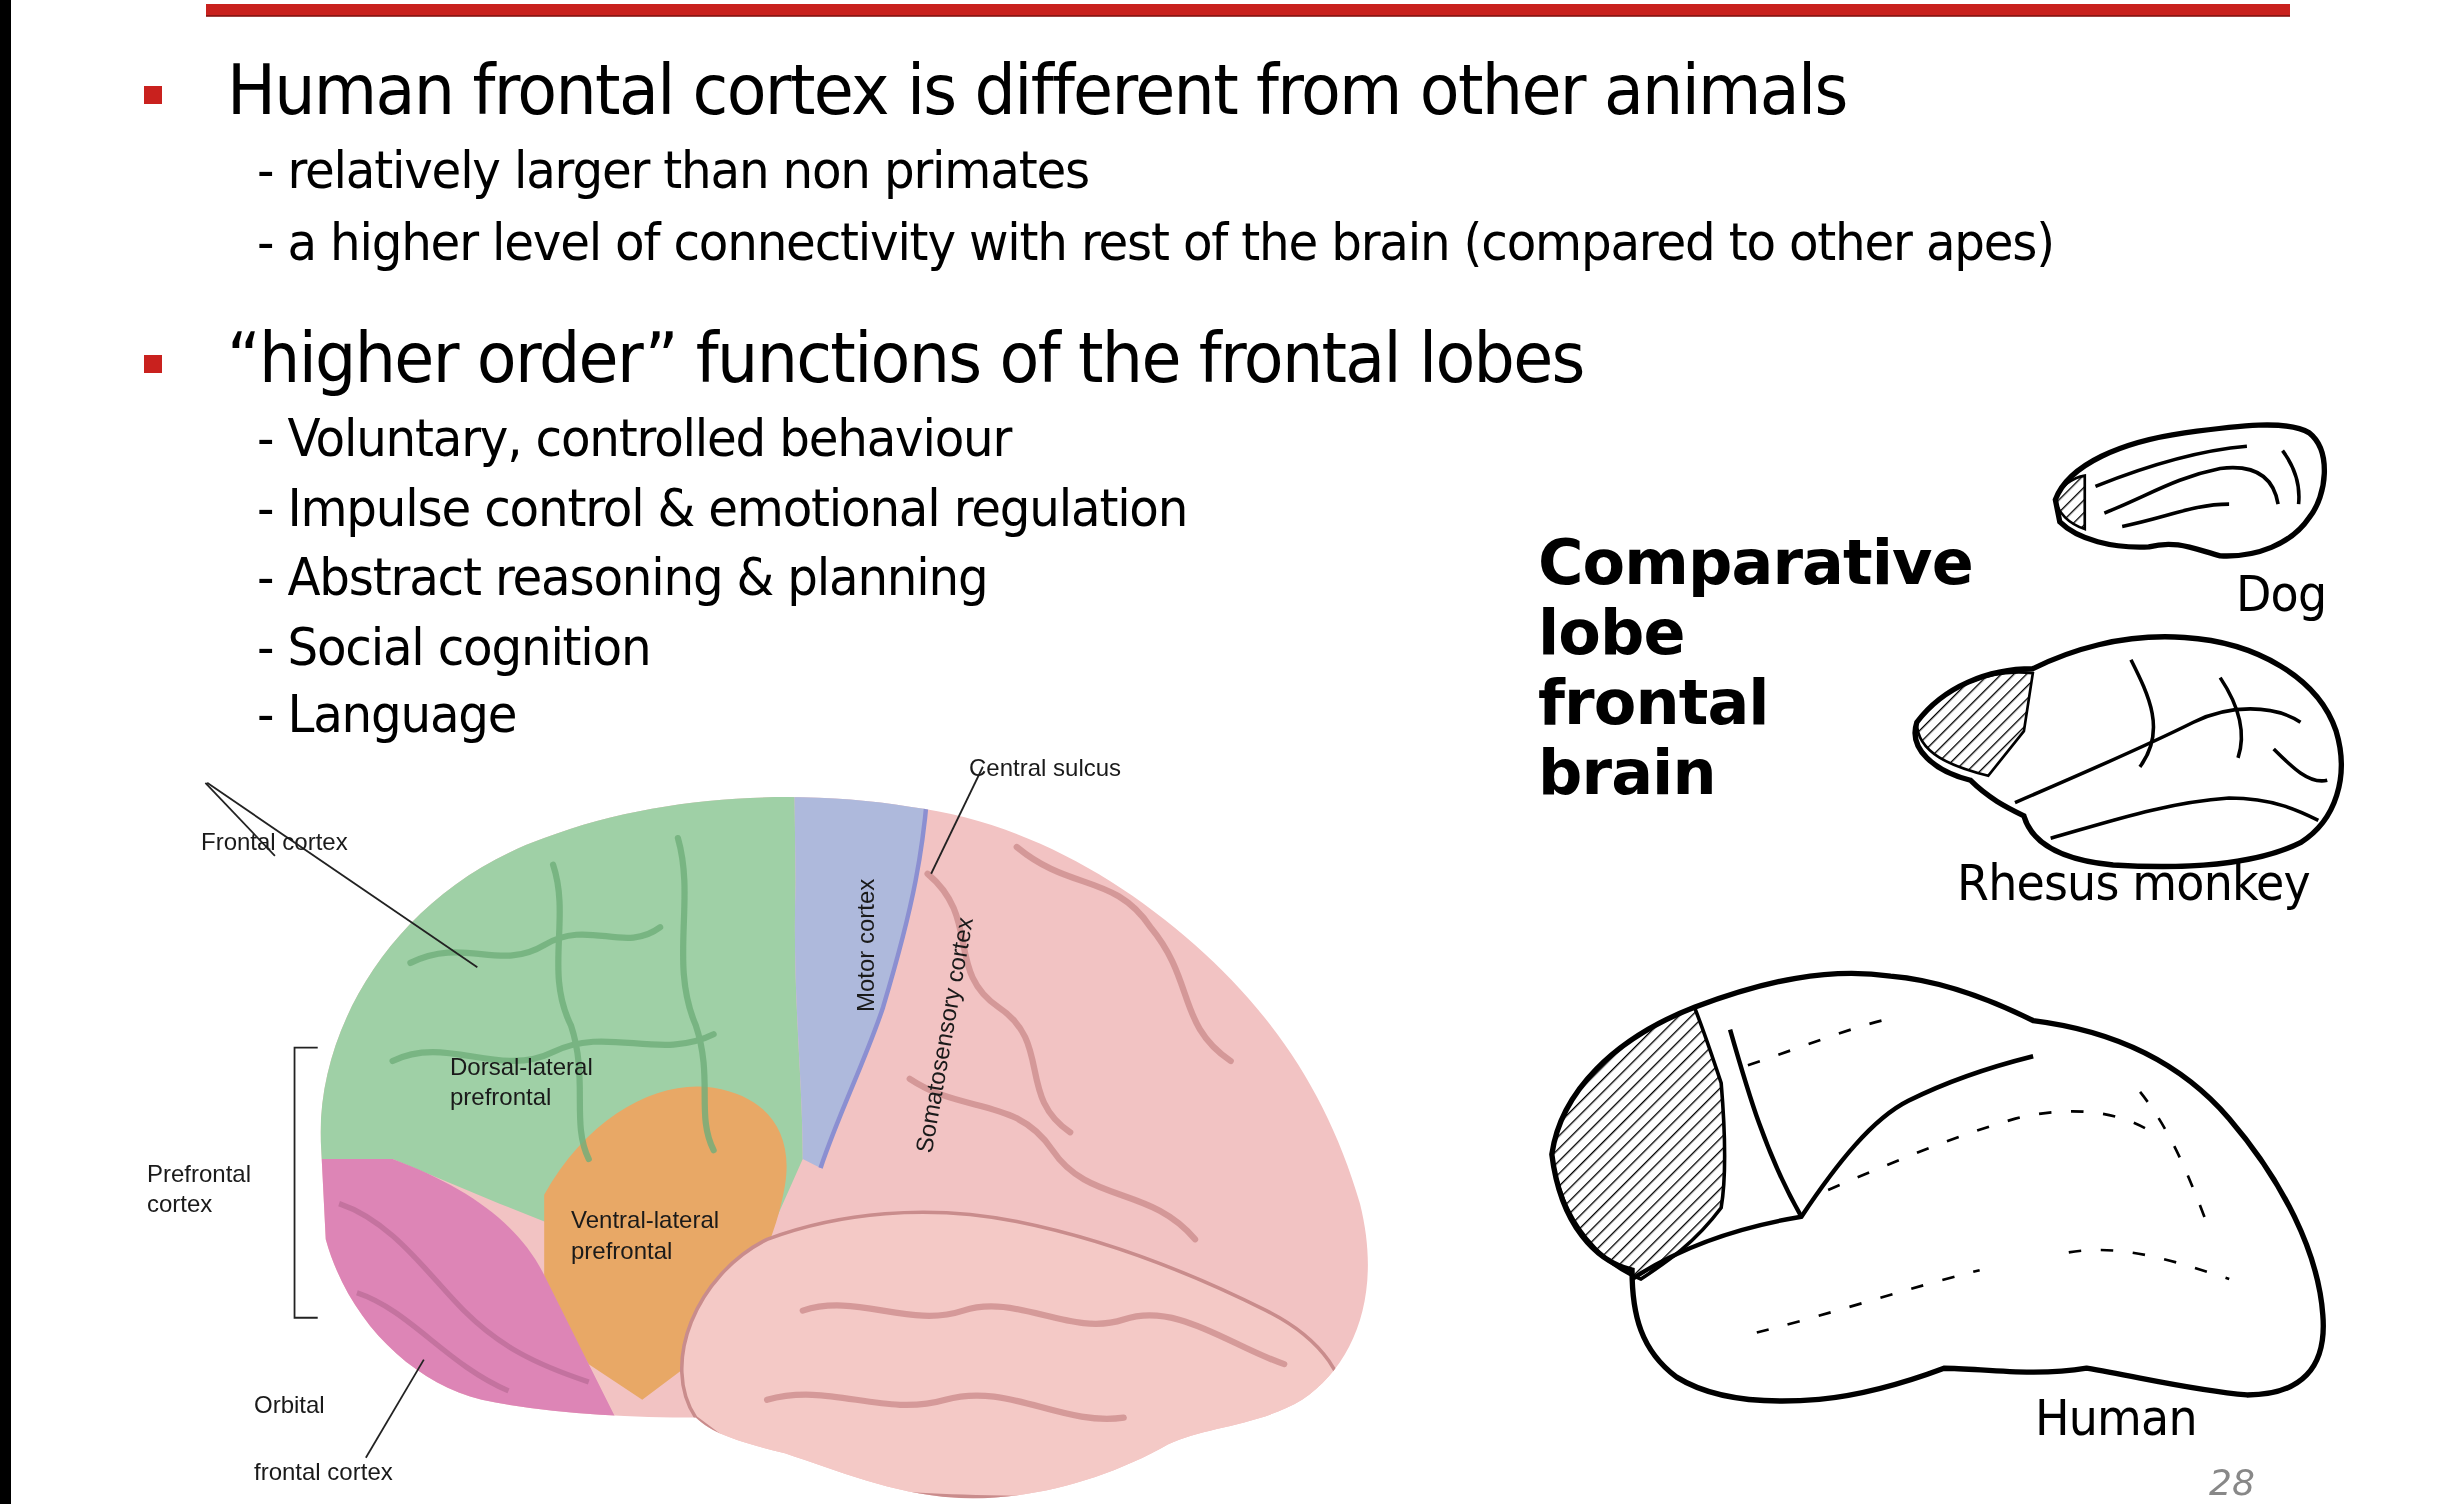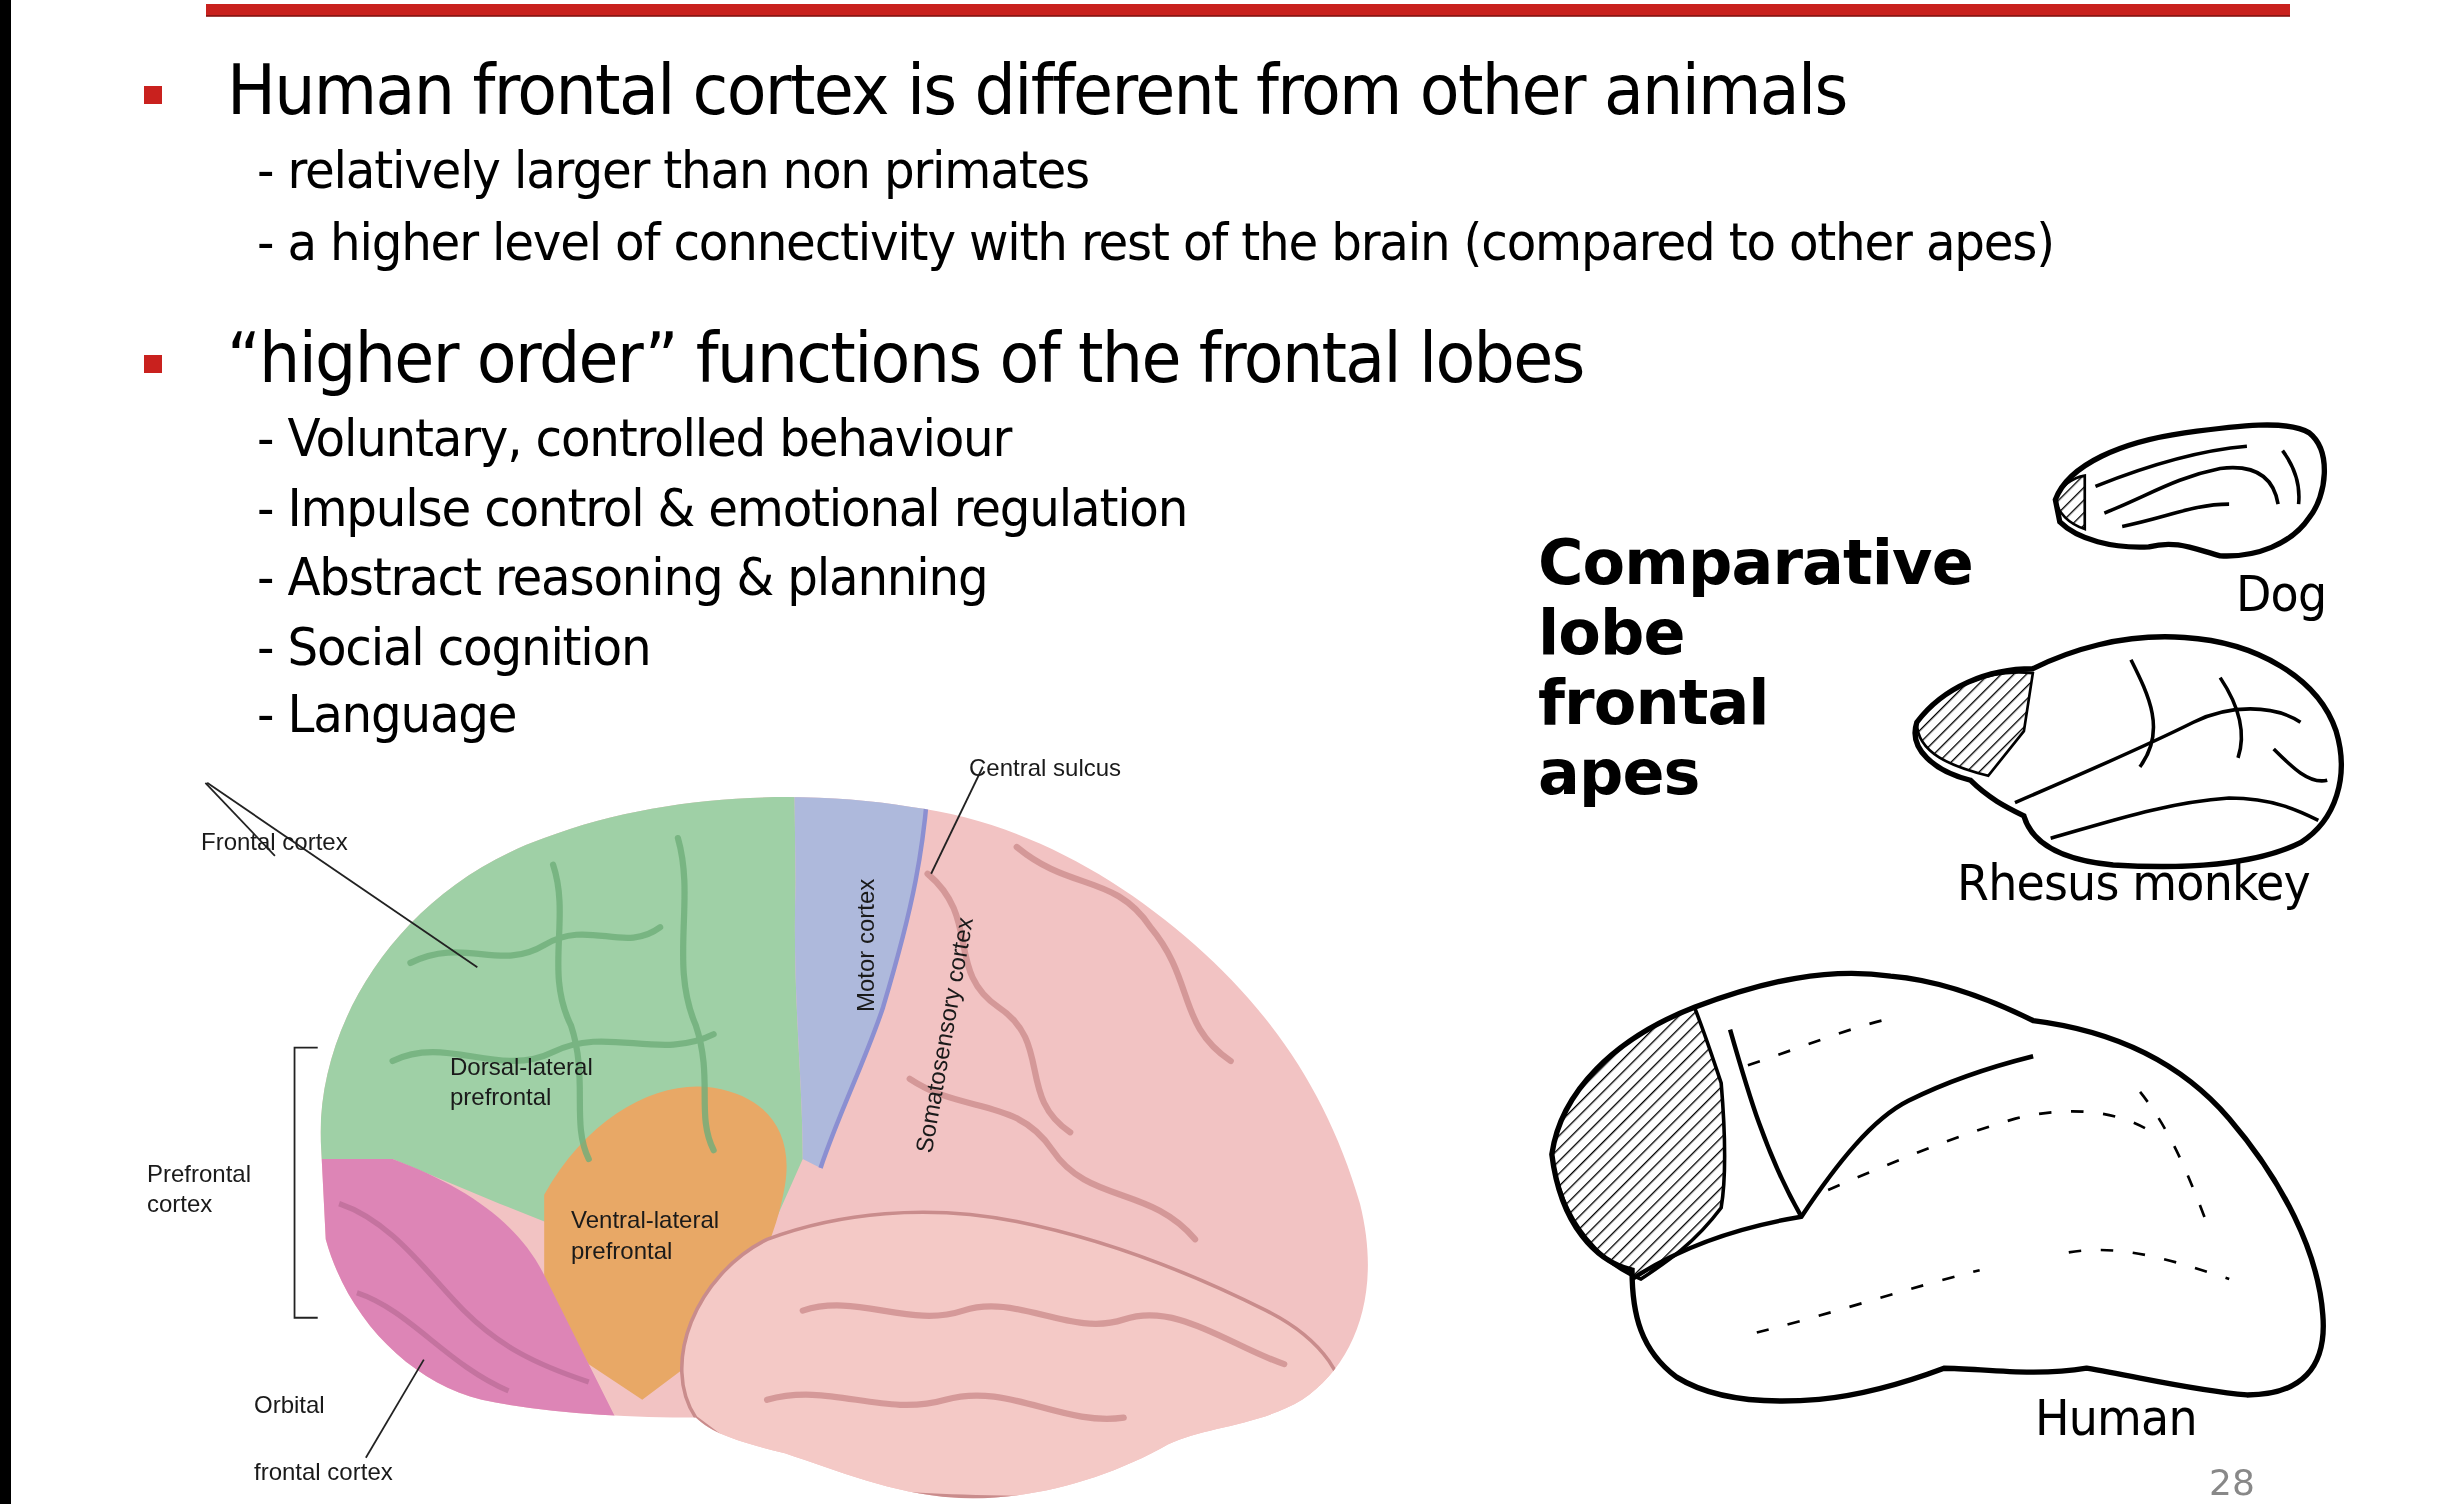--- a/index.html
+++ b/index.html
@@ -8,21 +8,21 @@
   .abs { position:absolute; }
   .left-edge { left:0; top:0; width:10.7px; height:1505px; background:#000; }
   .top-rule { left:206px; top:3.6px; width:2084px; height:11.6px; background:#c9211e;
               box-shadow:0 1.8px 0 #8a1614; }
   .bullet { width:18px; height:18px; background:#c9211e; }
   .h1 { font-size:70px; line-height:1; white-space:nowrap; letter-spacing:-1.8px; transform:scaleX(0.93); transform-origin:left top; }
   .sub { font-size:52px; line-height:1; white-space:nowrap; letter-spacing:-1.3px; transform:scaleX(0.93); transform-origin:left top; }
   .side-label { font-family:"DejaVu Sans", sans-serif; font-weight:bold; font-size:62px; line-height:70px; letter-spacing:-0.9px; }
   .animal-label { font-size:50px; line-height:1; white-space:nowrap; letter-spacing:-0.9px; transform:scaleX(0.92); transform-origin:left top; }
   .anat { font-family:"Liberation Sans", sans-serif; font-size:24px; line-height:30px; color:#1a1a1a; white-space:nowrap; }
-  .page-num { font-size:36px; color:#888; }
+  .page-num { font-size:36px; color:#888;font-style:italic; }
   svg { display:block; }
 </style>
 </head>
 <body>
 
 <div class="abs left-edge"></div>
 <div class="abs top-rule"></div>
 
 <div class="abs bullet" style="left:144px; top:86px;"></div>
 <div class="abs h1" style="left:227px; top:55px;">Human frontal cortex is different from other animals</div>
@@ -96,21 +96,21 @@
 <div class="abs anat" style="left:147px; top:1189px;text-align:center;">cortex</div>
 <div class="abs anat" style="left:571px; top:1205px;">Ventral-lateral</div>
 <div class="abs anat" style="left:571px; top:1236px;">prefrontal</div>
 <div class="abs anat" style="left:254px; top:1390px;">Orbital</div>
 <div class="abs anat" style="left:254px; top:1457px;">frontal cortex</div>
 
 <div class="abs side-label" style="left:1538px; top:528px;">
   <div>Comparative</div>
   <div>lobe</div>
   <div>frontal</div>
-  <div>apes</div>
+  <div>brain</div>
 </div>
 
 <div class="abs" style="left:2042px; top:415px; width:294px; height:156px;">
   <svg width="294" height="156" viewBox="0 0 330 175">
     <defs>
       <pattern id="hatch" width="10" height="10" patternUnits="userSpaceOnUse" patternTransform="rotate(45)">
         <line x1="0" y1="0" x2="0" y2="10" stroke="#000" stroke-width="3"></line>
       </pattern>
     </defs>
     <path d="M15,95 C30,55 90,30 160,20 C220,12 275,5 300,20 C325,40 320,90 300,115 C280,145 240,160 200,158 C170,150 150,140 120,148 C80,150 40,140 20,120 Z" fill="#fff" stroke="#000" stroke-width="6"></path>

